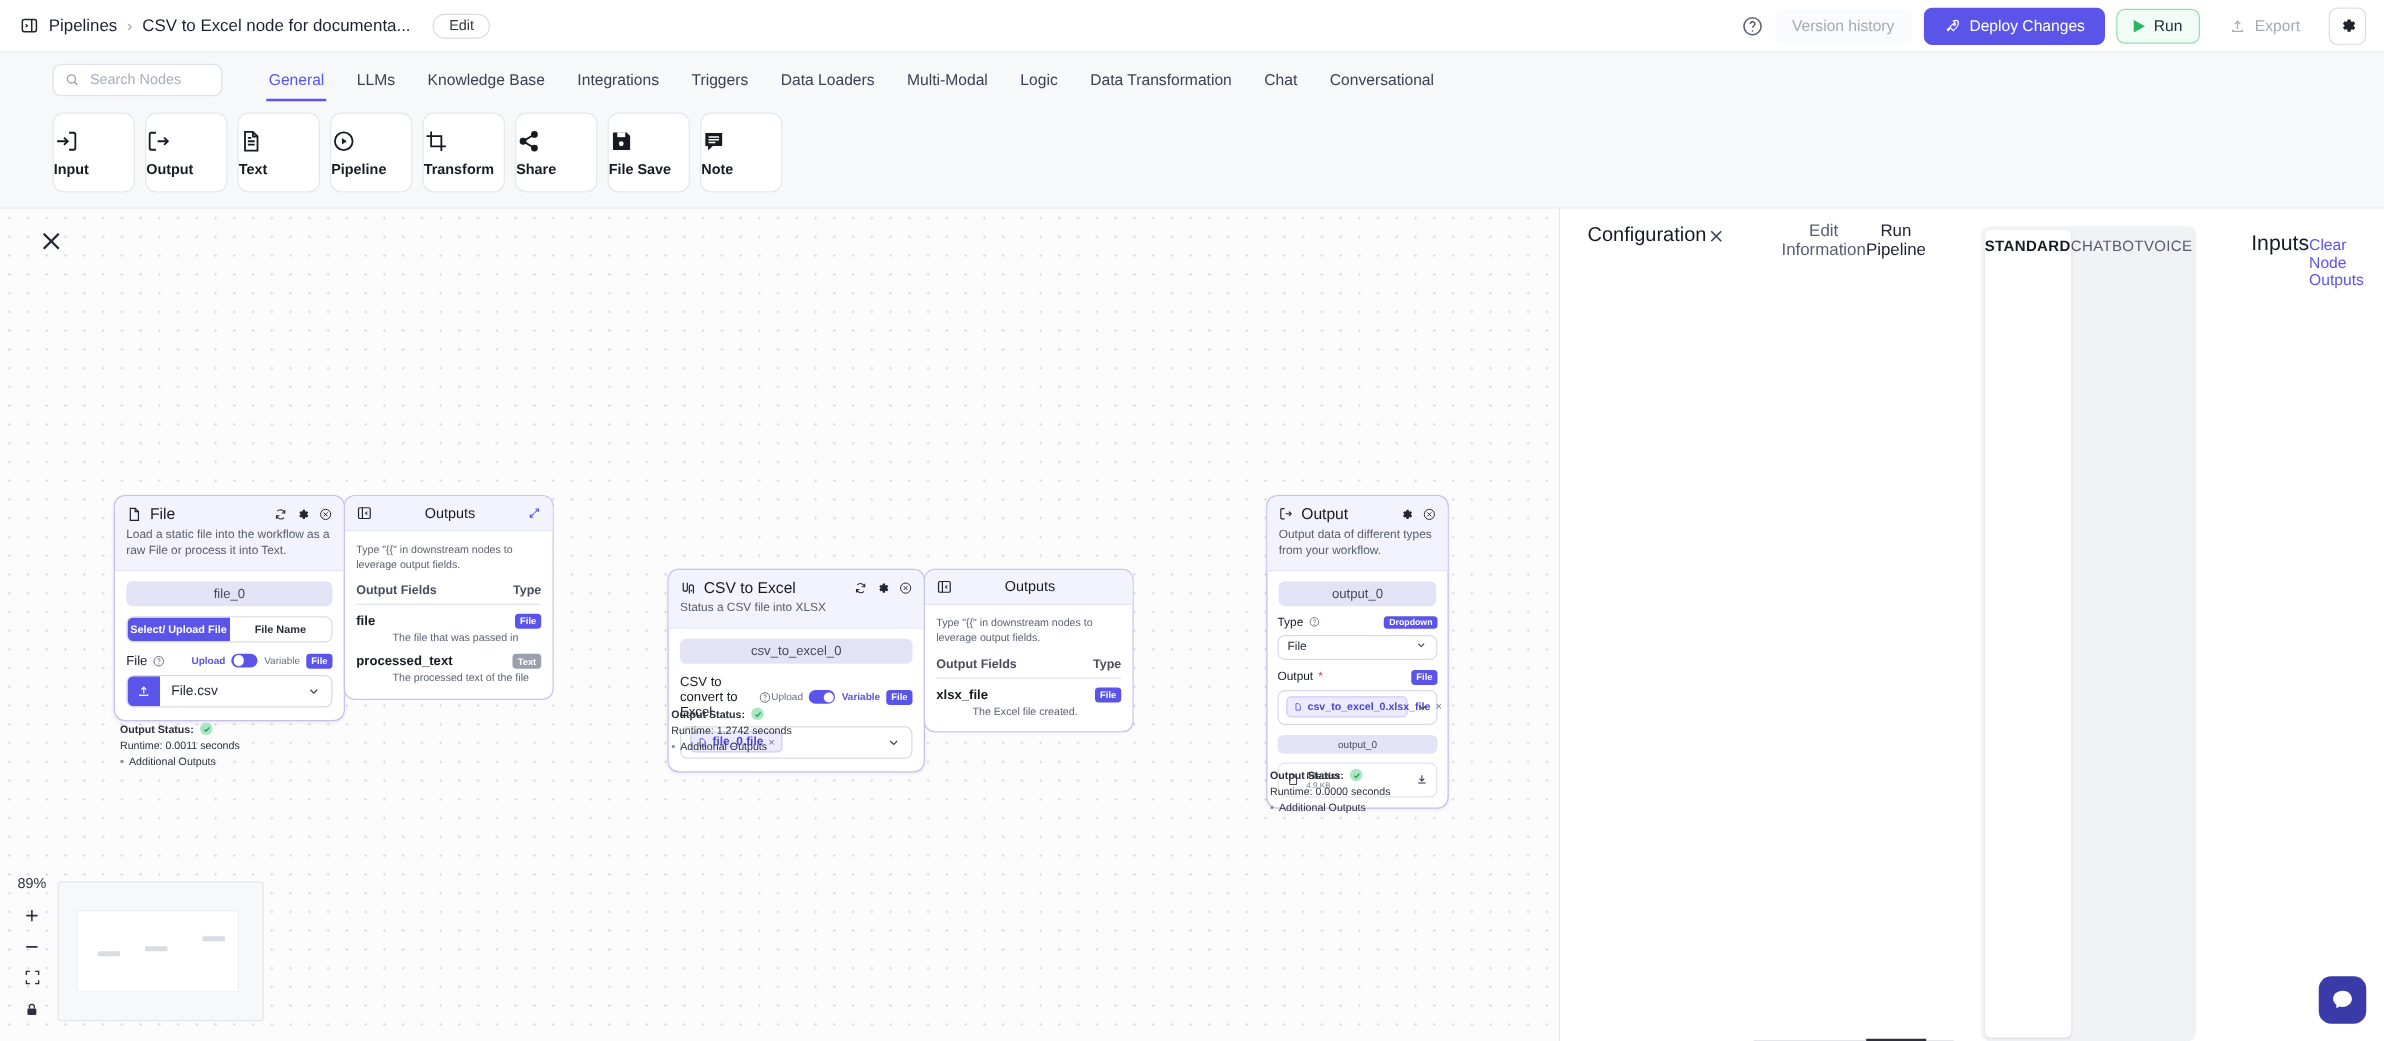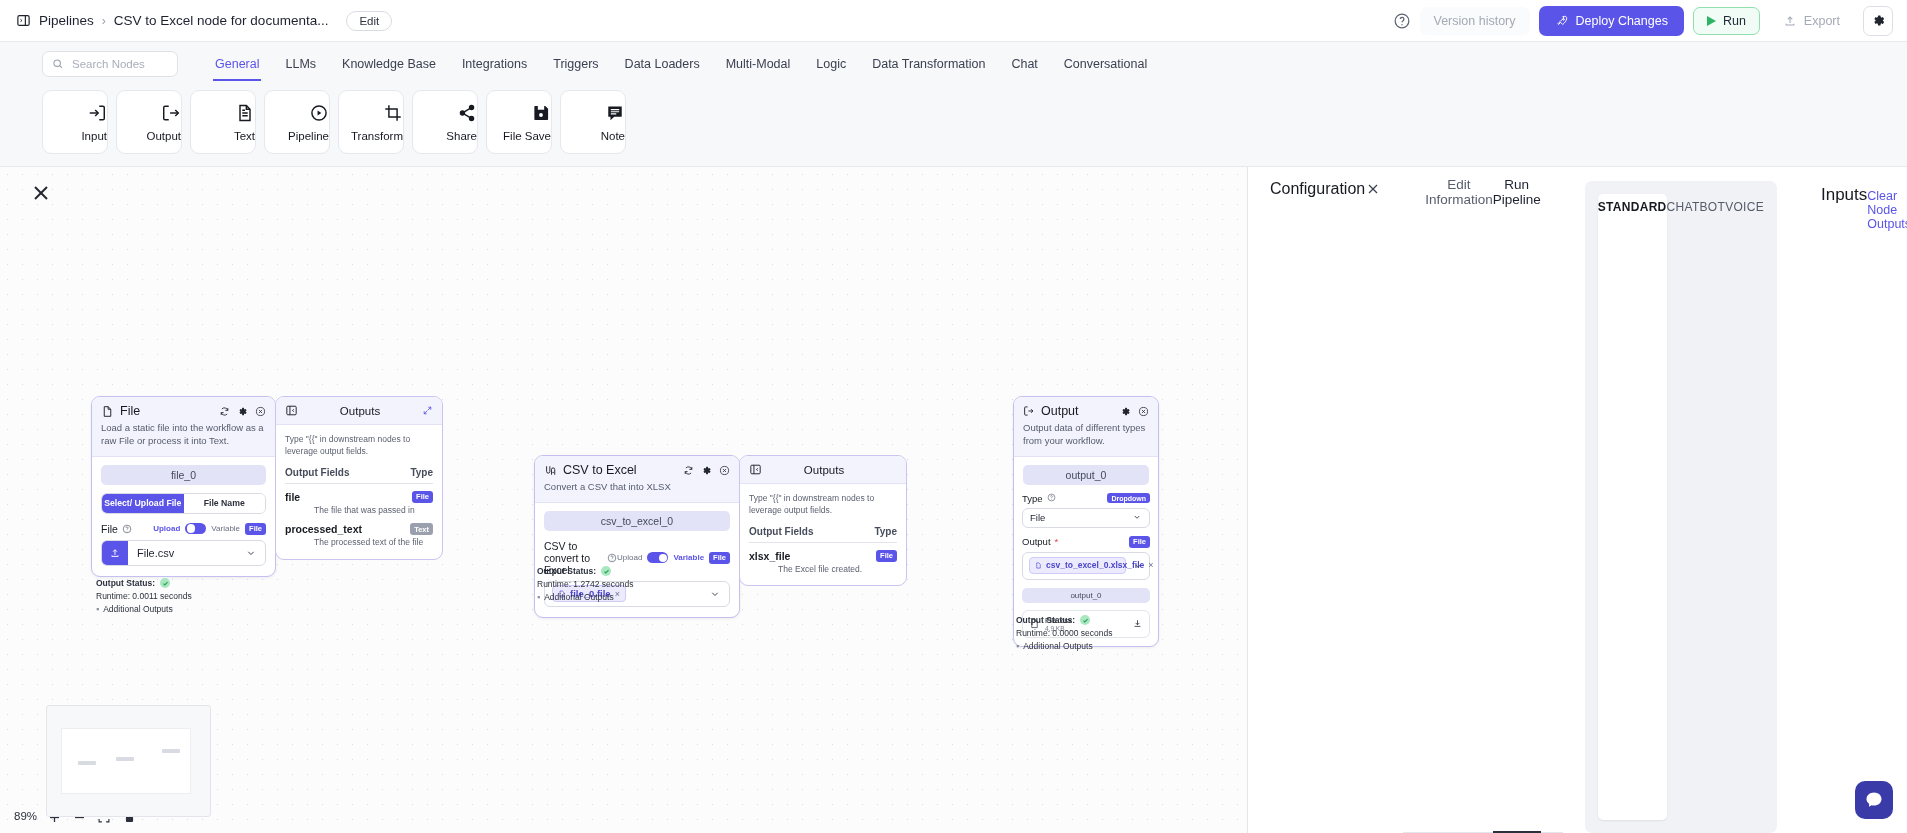--- a/index.html
+++ b/index.html
@@ -59,21 +59,21 @@
   .tab {
     font-size: 12.5px; color: #3b4150; padding: 6px 13px 10px; position: relative; white-space: nowrap;
   }
   .tab.active { color: #5b54e8; font-weight: 500; }
   .tab.active::after {
     content: ""; position: absolute; left: 11px; right: 11px; bottom: 0; height: 2px; background: #5b54e8;
   }
   .node-cards { display: flex; gap: 8px; padding: 9px 16px 12px 42px; }
   .node-card {
     width: 66px; height: 64px; background: #fff; border: 1px solid #e5e8ee; border-radius: 9px;
-    display: flex; flex-direction: column; align-items: flex-end; justify-content: center; gap: 7px;
+    display: flex; flex-direction: column; align-items: flex-start; justify-content: center; gap: 7px; font-weight: bold;
   }
   .node-card .nc-ico { color: #171a21; display: flex; }
   .node-card .nc-lbl { font-size: 11.5px; color: #171a21; }
 
   
   .body-row { flex: 1 1 auto; display: flex; min-height: 0; position: relative; }
   .canvas {
     flex: 1 1 auto; position: relative; overflow: hidden;
     background-color: #fcfcfd;
     background-image: radial-gradient(#d7dae0 0.9px, transparent 0.9px);
@@ -155,37 +155,37 @@
   .ofieldlbl .req { color: #e5484d; }
   .osel { margin-top: 4px; border: 1px solid #d8dbe4; border-radius: 6px; height: 20px; display: flex; align-items: center; padding: 0 7px; font-size: 9.5px; color: #1f2330; background: #fff; }
   .osel .cv { margin-left: auto; }
   .ochipbox { margin-top: 4px; border: 1px solid #d8dbe4; border-radius: 6px; min-height: 28px; display: flex; align-items: center; padding: 3px 6px; background: #fff; }
   .drop-badge { font-size: 7px; background: #5b54e8; color: #fff; border-radius: 3px; padding: 1.5px 4px; font-weight: 600; }
   .filecard { margin-top: 7px; border: 1px solid #e2e4ea; border-radius: 6px; padding: 5px 6px; display: flex; align-items: center; gap: 5px; background: #fff; }
   .filecard .fname { font-size: 7.5px; color: #1f2330; }
   .filecard .fsize { font-size: 6.5px; color: #767c8a; }
 
   
-  .zoomctl { position: absolute; left: 14px; bottom: 8px; display: flex; align-items: center; gap: 9px; }
+  .zoomctl { position: absolute; left: 14px; bottom: 18px; display: flex; flex-direction: column; align-items: center; gap: 9px; }
   .zoom-pct { font-size: 11.5px; color: #2b303c; margin-bottom: 2px; }
   .zoomctl .zb { color: #2b303c; display: flex; align-items: center; justify-content: center; width: 16px; height: 16px; }
   .minimap { position: absolute; left: 46px; bottom: 16px; width: 165px; height: 112px; background: #f7f8fa; border: 1px solid #e3e5ea; border-radius: 3px; }
   .mm-inner { position: absolute; left: 14px; top: 22px; width: 130px; height: 66px; background: #fff; border: 1px solid #eceef2; }
   .mm-n { position: absolute; height: 4px; background: #d9dbe2; border-radius: 1px; }
 
   
   .config { width: 660px; flex: 0 0 660px; border-left: 1px solid #e4e6ec; background: #fff; display: flex; flex-direction: row; }
   .cfg-head { height: 44px; display: flex; align-items: center; padding: 0 22px; }
   .cfg-title { font-size: 16px; color: #171a21; font-weight: 500; }
   .cfg-x { margin-left: auto; width: 16px; height: 16px; color: #3c4250; }
   .cfg-tabs { display: flex; border-bottom: 1px solid #e4e6ec; padding: 0 22px; }
   .cfg-tab { flex: 1; text-align: center; font-size: 13.5px; color: #585e6d; padding: 10px 0 12px; position: relative; }
   .cfg-tab.active { color: #1e2230; font-weight: 500; }
   .cfg-tab.active::after { content: ""; position: absolute; left: 0; right: 0; bottom: -1px; height: 2px; background: #2b303c; }
-  .seg3 { margin: 14px 22px 0; display: flex; background: #f1f2f6; border-radius: 7px; padding: 13px; }
+  .seg3 { margin: 14px 22px 0; display: flex; background: #f1f2f6; border-radius: 7px; padding: 3px; }
   .seg3 > div { flex: 1; text-align: center; font-size: 12px; padding: 6px 0; border-radius: 5px; color: #555b69; letter-spacing: .3px; }
   .seg3 .on { background: #fff; color: #171a21; font-weight: 600; box-shadow: 0 1px 2px rgba(0,0,0,.08); }
   .sec-head { display: flex; align-items: baseline; padding: 18px 22px 0; }
   .sec-title { font-size: 17px; color: #171a21; font-weight: 500; }
   .clear-link { margin-left: auto; font-size: 12.5px; color: #5b54e8; }
   .inputs-space { flex: 0 0 248px; }
   .outputs-sec { border-top: 1px solid #e4e6ec; flex: 1 1 auto; display: flex; flex-direction: column; min-height: 0; }
   .out-card { margin: 14px 22px 0; border: 1px solid #e4e6ec; border-radius: 9px; overflow: hidden; }
   .out-card-h { background: #f4f5f9; padding: 9px 16px; font-size: 13.5px; color: #171a21; font-weight: 500; }
   .out-file-row { display: flex; align-items: center; gap: 11px; padding: 13px 16px; background: #fff; }
@@ -554,21 +554,21 @@
                 </span>
                 <span style="display:flex">
                   <svg width="11" height="11" viewBox="0 0 20 20" fill="none" stroke="currentColor" stroke-width="1.4">
                     <circle cx="10" cy="10" r="7.4"></circle>
                       <line x1="7.2" y1="7.2" x2="12.8" y2="12.8"></line>
                       <line x1="12.8" y1="7.2" x2="7.2" y2="12.8"></line>
                   </svg>
                 </span>
               </span>
             </div>
-            <div class="nhead-sub">Convert a CSV that into XLSX</div>
+            <div class="nhead-sub">Status a CSV file into XLSX</div>
           </div>
           <div class="npill">csv_to_excel_0</div>
           <div class="fieldrow">
             <span class="fieldlbl">
               <span>CSV to convert to Excel</span>
               <span class="qmark">
                 <svg width="10" height="10" viewBox="0 0 20 20" fill="none" stroke="currentColor" stroke-width="1.6">
                   <circle cx="10" cy="10" r="7.6"></circle>
                     <path d="M8.1 7.9a2 2 0 113.1 1.7c-.7.5-1.2.9-1.2 1.7"></path>
                     <circle cx="10" cy="14.2" r=".9" fill="currentColor" stroke="none"></circle>

